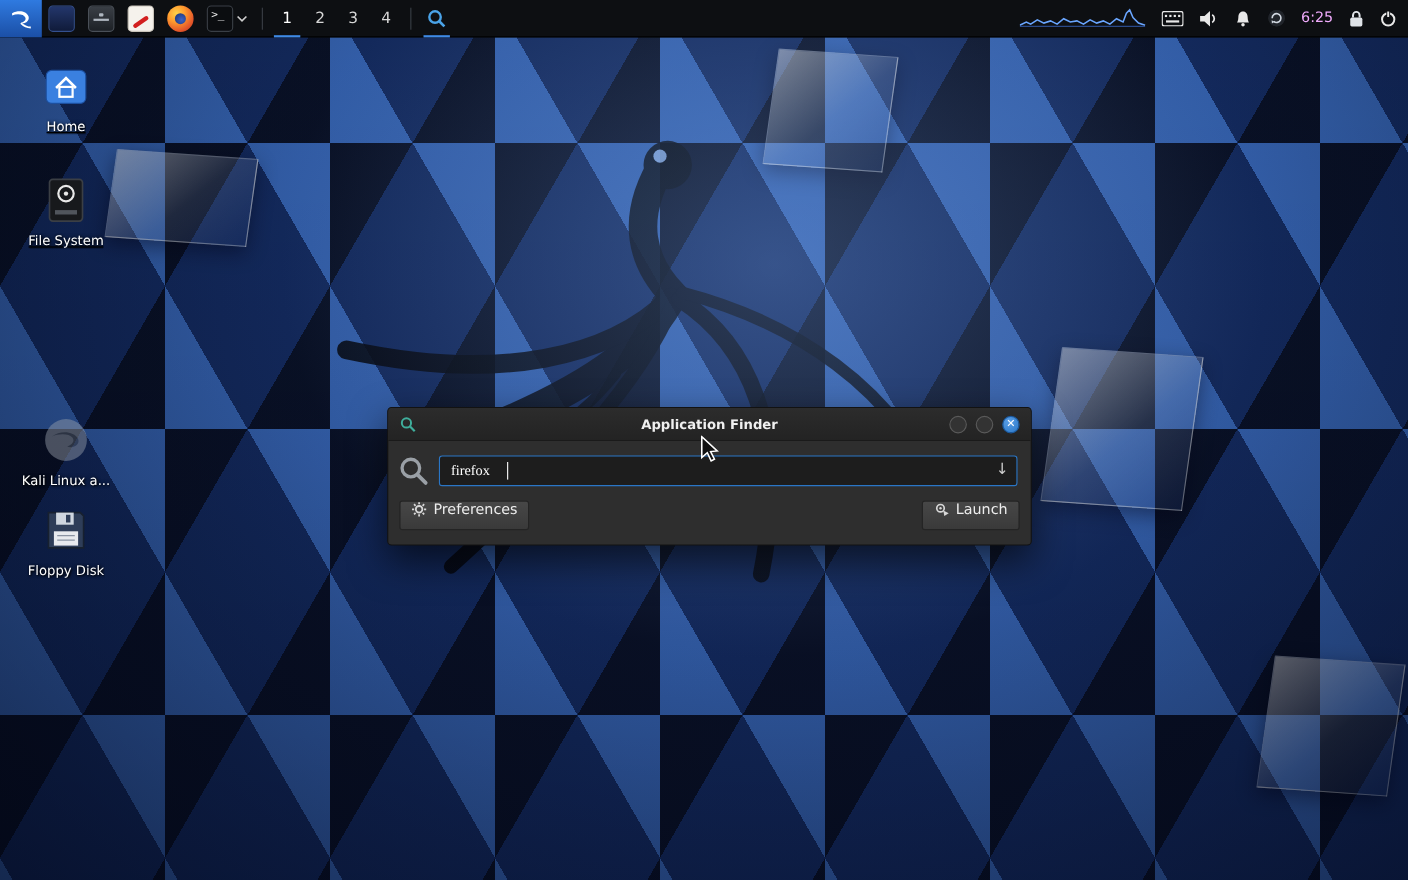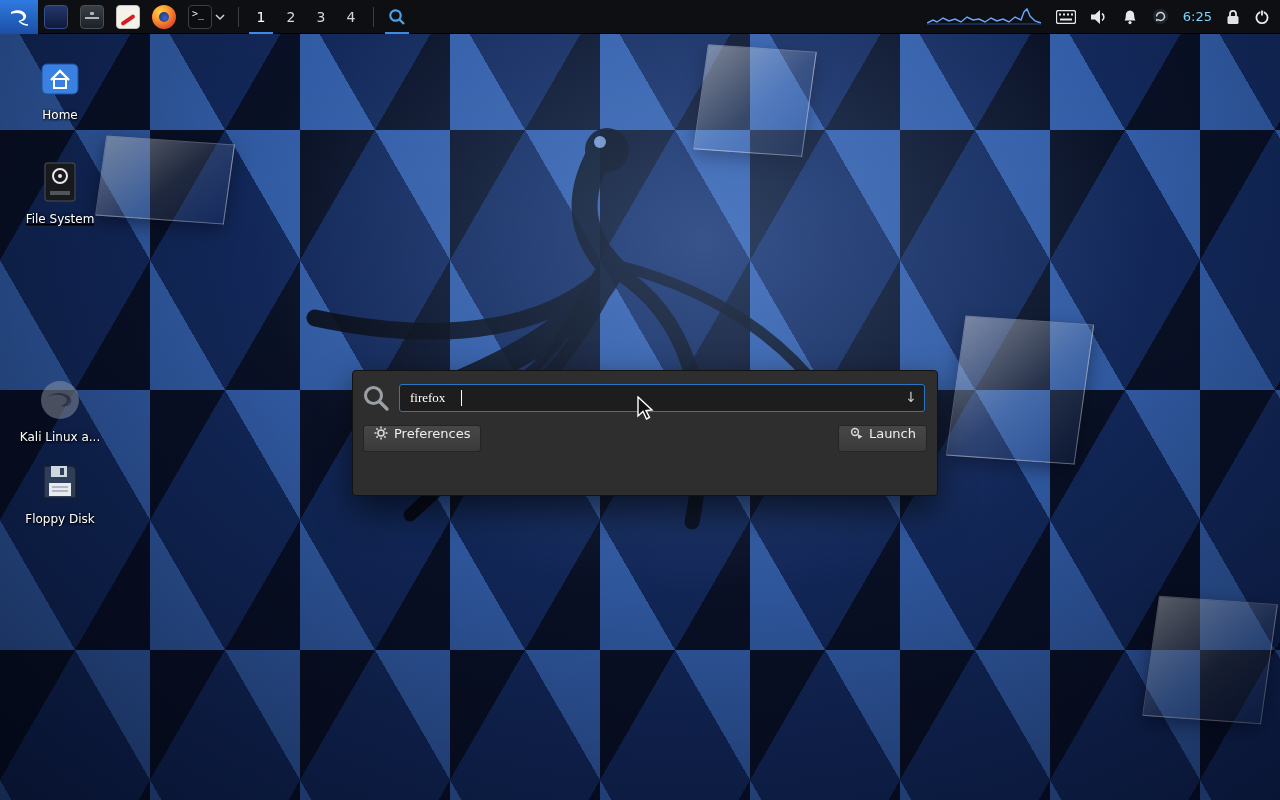--- a/index.html
+++ b/index.html
@@ -40,21 +40,21 @@
     content:""; position:absolute; left:4px; right:4px; bottom:0; height:2px; background:#3f8ae6;
   }
   .psep { width:1px; height:20px; background:#3a3f46; margin:0 7px; }
   .ws {
     width:30px; height:34px; display:flex; align-items:center; justify-content:center;
     color:#d7d7d7; font-size:14px; position:relative;
   }
   .ws.active { color:#fff; }
   .ws.active::after { content:""; position:absolute; left:3px; right:3px; bottom:0; height:2px; background:#3f8ae6; }
   .pright { margin-left:auto; display:flex; align-items:center; gap:14px; padding-right:10px; }
-  .clock { color:#7dd3fc; font-size:13px; }
+  .clock { color:#f0abfc; font-size:13px; }
   .tray-icon { display:flex; align-items:center; justify-content:center; }
 
   .app-icon { width:24px; height:24px; border-radius:4px; position:relative; }
   .ai-window { background:linear-gradient(180deg,#23366b,#101b3a); border:1px solid #34508f; }
   .ai-files  { background:linear-gradient(180deg,#3a3f46,#1d2averaging126); border:1px solid #4a5058; background:linear-gradient(180deg,#3a3f46,#1d2126); }
   .ai-files::after { content:""; position:absolute; left:4px; right:4px; top:11px; height:2px; background:#aeb6bf; }
   .ai-files::before { content:""; position:absolute; left:9px; right:9px; top:6px; height:3px; background:#aeb6bf; border-radius:1px; }
   .ai-edit { background:#f5f2ec; border:1px solid #c9c4ba; }
   .ai-edit::after { content:""; position:absolute; left:3px; top:12px; width:16px; height:4px; background:#d21f1f; transform:rotate(-35deg); border-radius:2px; }
   .ai-firefox { border-radius:50%; background:radial-gradient(circle at 35% 30%, #ffd24a 0%, #ff9a2e 35%, #e3562a 70%, #b23114 100%); }
@@ -225,21 +225,21 @@
       <span class="tray-icon">
         <svg width="16" height="16" viewBox="0 0 16 16">
           <circle cx="8" cy="8.6" r="5.6" fill="none" stroke="#e8e8e8" stroke-width="1.8"></circle>
           <line x1="8" y1="1" x2="8" y2="7" stroke="#0d0f12" stroke-width="3.4"></line>
           <line x1="8" y1="1.4" x2="8" y2="6.4" stroke="#e8e8e8" stroke-width="1.8"></line>
         </svg>
       </span>
     </div>
   </div>
 
-  <div class="dicon" style="top:56px;">
+  <div class="dicon" style="top:56px;text-decoration:underline;">
     <div class="img">
       <svg width="42" height="40" viewBox="0 0 42 40">
         <rect x="3" y="6" width="36" height="30" rx="5" fill="#3a80e0" stroke="#1d4f9e" stroke-width="1"></rect>
         <path d="M12,22 L21,13 L30,22" stroke="#fff" stroke-width="2.4" fill="none"></path>
         <rect x="15" y="21" width="12" height="9" fill="none" stroke="#fff" stroke-width="2"></rect>
       </svg>
     </div>
     <div class="label">Home</div>
   </div>
 
@@ -274,20 +274,32 @@
         <rect x="20" y="6" width="4" height="7" fill="#2e3d58"></rect>
         <rect x="9" y="21" width="22" height="13" fill="#e8eaee"></rect>
         <line x1="12" y1="25" x2="28" y2="25" stroke="#8a93a2" stroke-width="1.2"></line>
         <line x1="12" y1="29" x2="28" y2="29" stroke="#8a93a2" stroke-width="1.2"></line>
       </svg>
     </div>
     <div class="label">Floppy Disk</div>
   </div>
 
   <div class="dialog">
+    <div class="titlebar">
+      <svg width="16" height="16" viewBox="0 0 16 16">
+        <circle cx="6.5" cy="6.5" r="4.2" fill="none" stroke="#3fae9c" stroke-width="1.8"></circle>
+        <line x1="9.8" y1="9.8" x2="14" y2="14" stroke="#3fae9c" stroke-width="2"></line>
+      </svg>
+      <div class="title">Application Finder</div>
+      <div class="winbtns">
+        <div class="wbtn"></div>
+        <div class="wbtn"></div>
+        <div class="wbtn close">✕</div>
+      </div>
+    </div>
 
     <div class="dlg-body">
       <svg width="30" height="30" viewBox="0 0 30 30">
         <circle cx="12.5" cy="12.5" r="8" fill="none" stroke="#9aa0a6" stroke-width="3"></circle>
         <line x1="18.5" y1="18.5" x2="26" y2="26" stroke="#9aa0a6" stroke-width="3.4" stroke-linecap="round"></line>
       </svg>
       <div class="input-wrap">
         <input class="search-input" type="text" value="firefox" style="">
         <div class="caret"></div>
         <div class="drop-arrow">↓</div>

